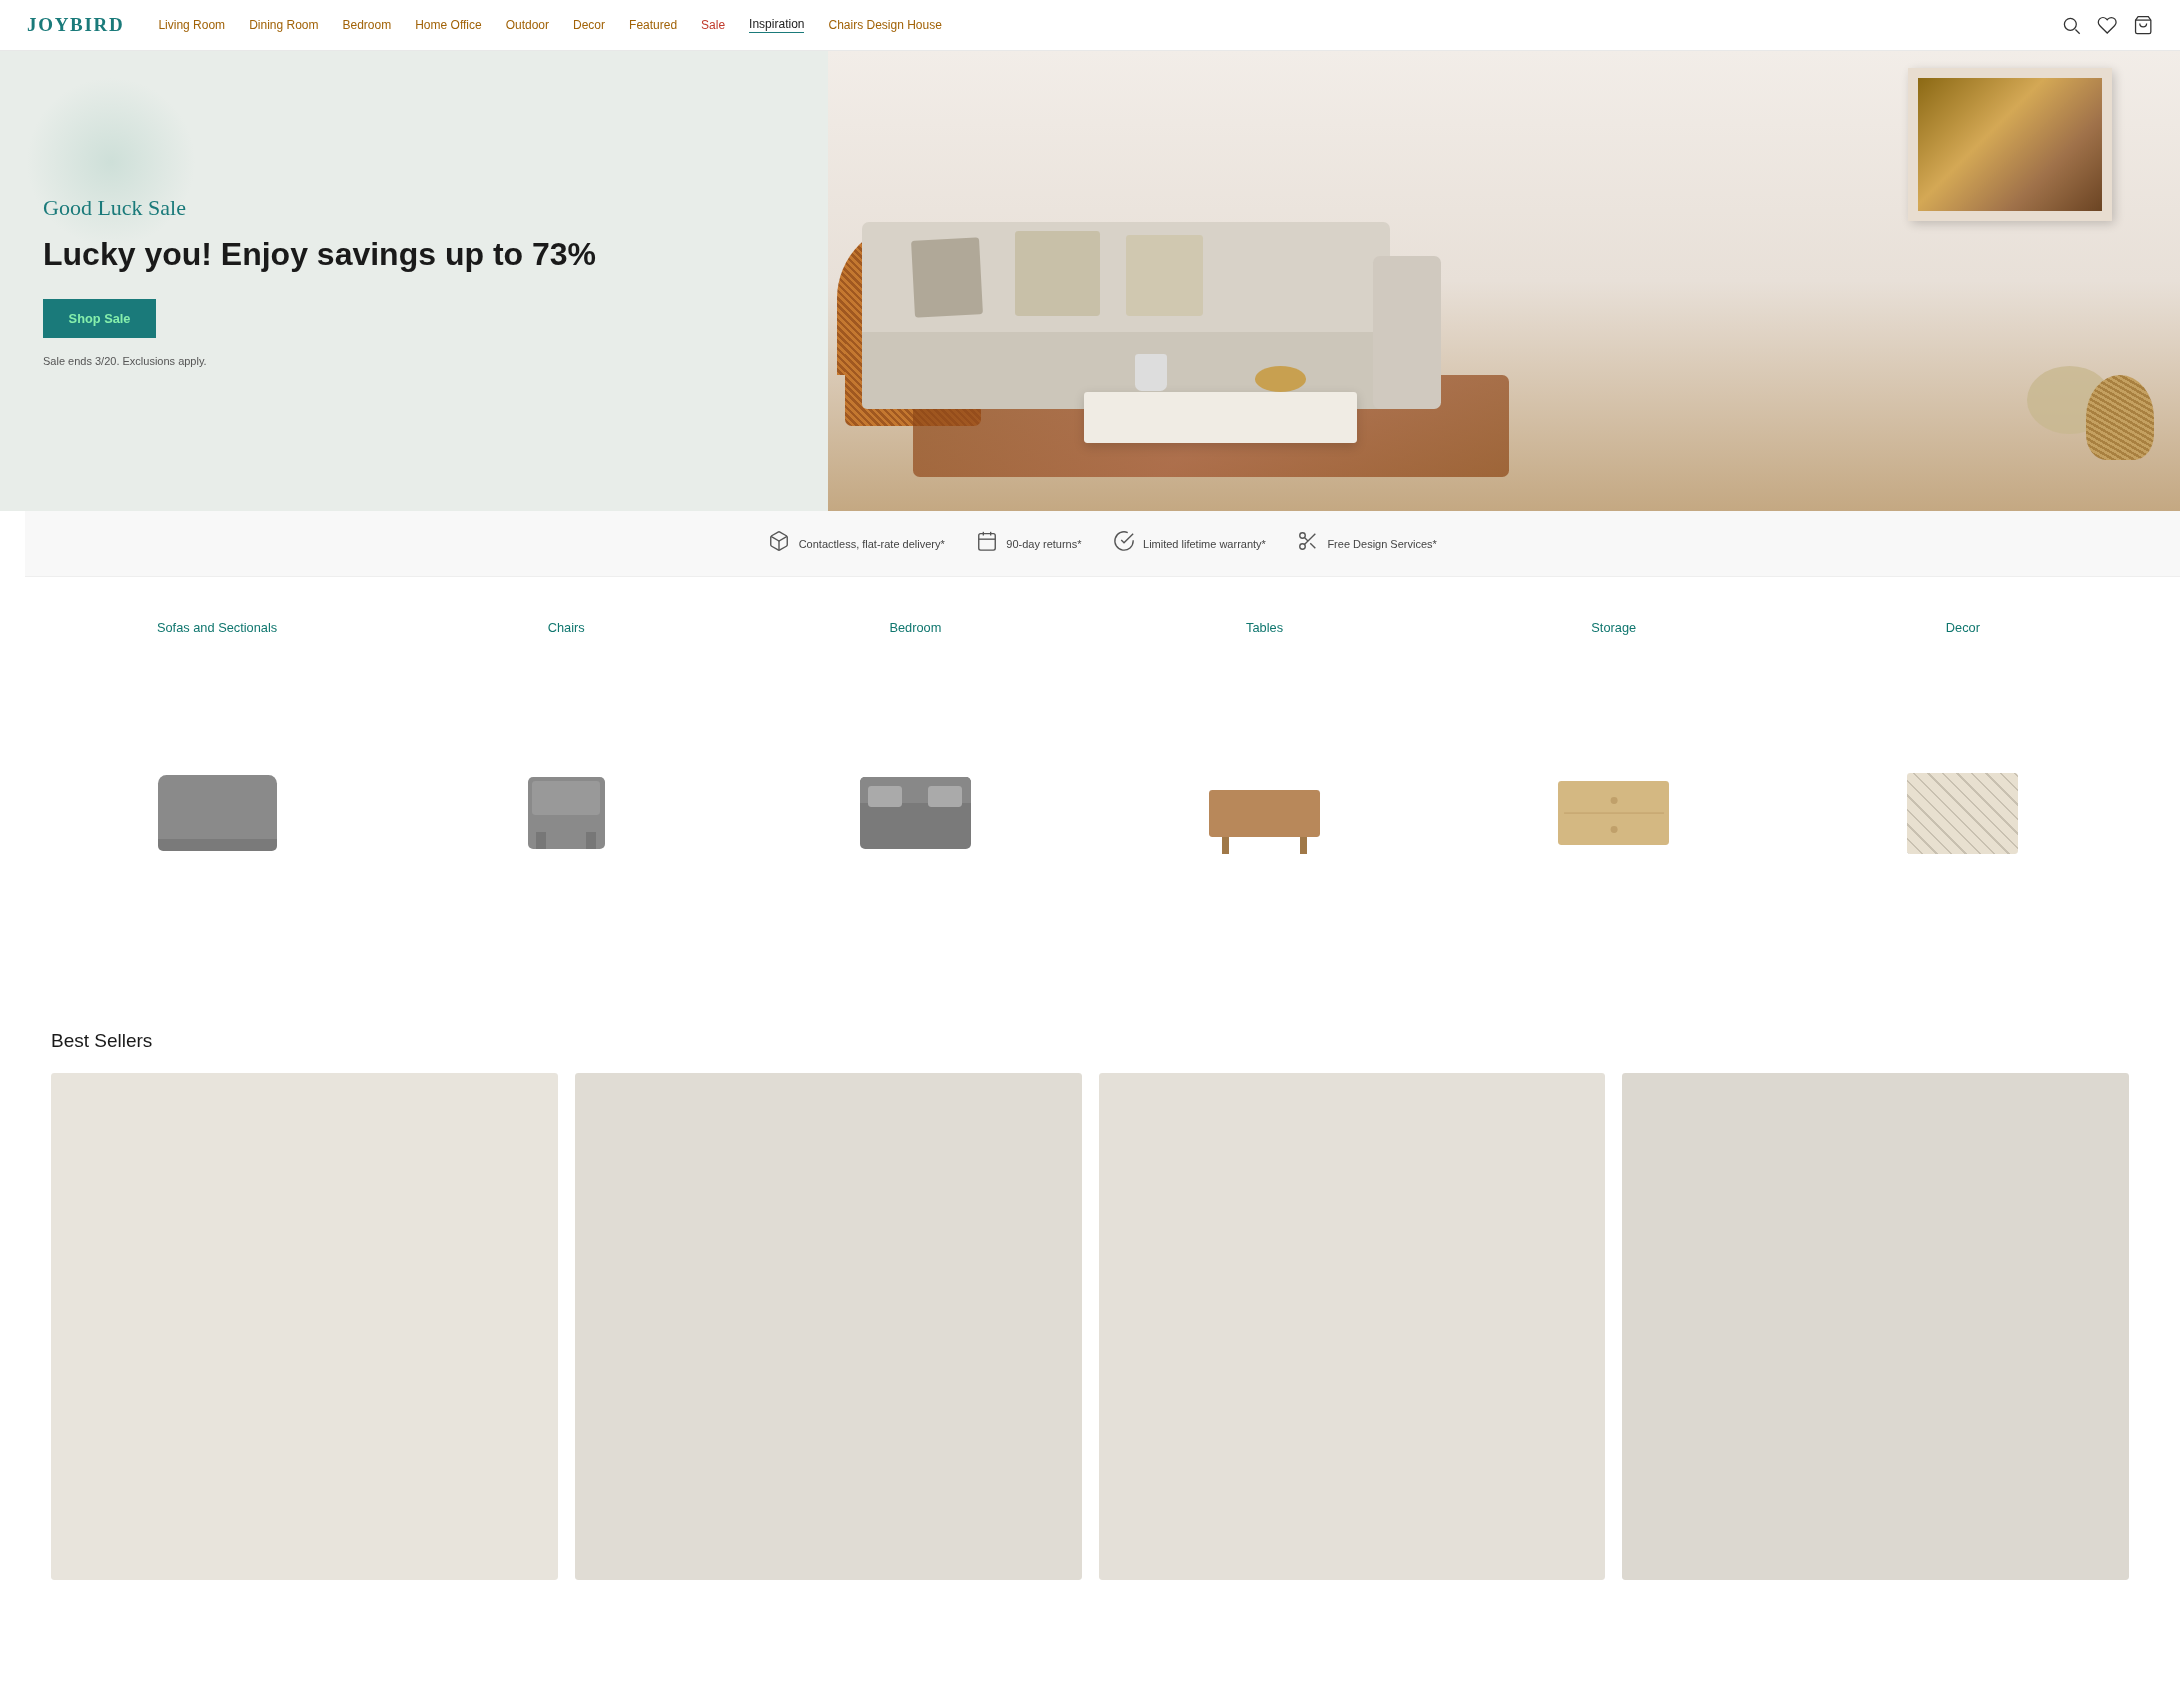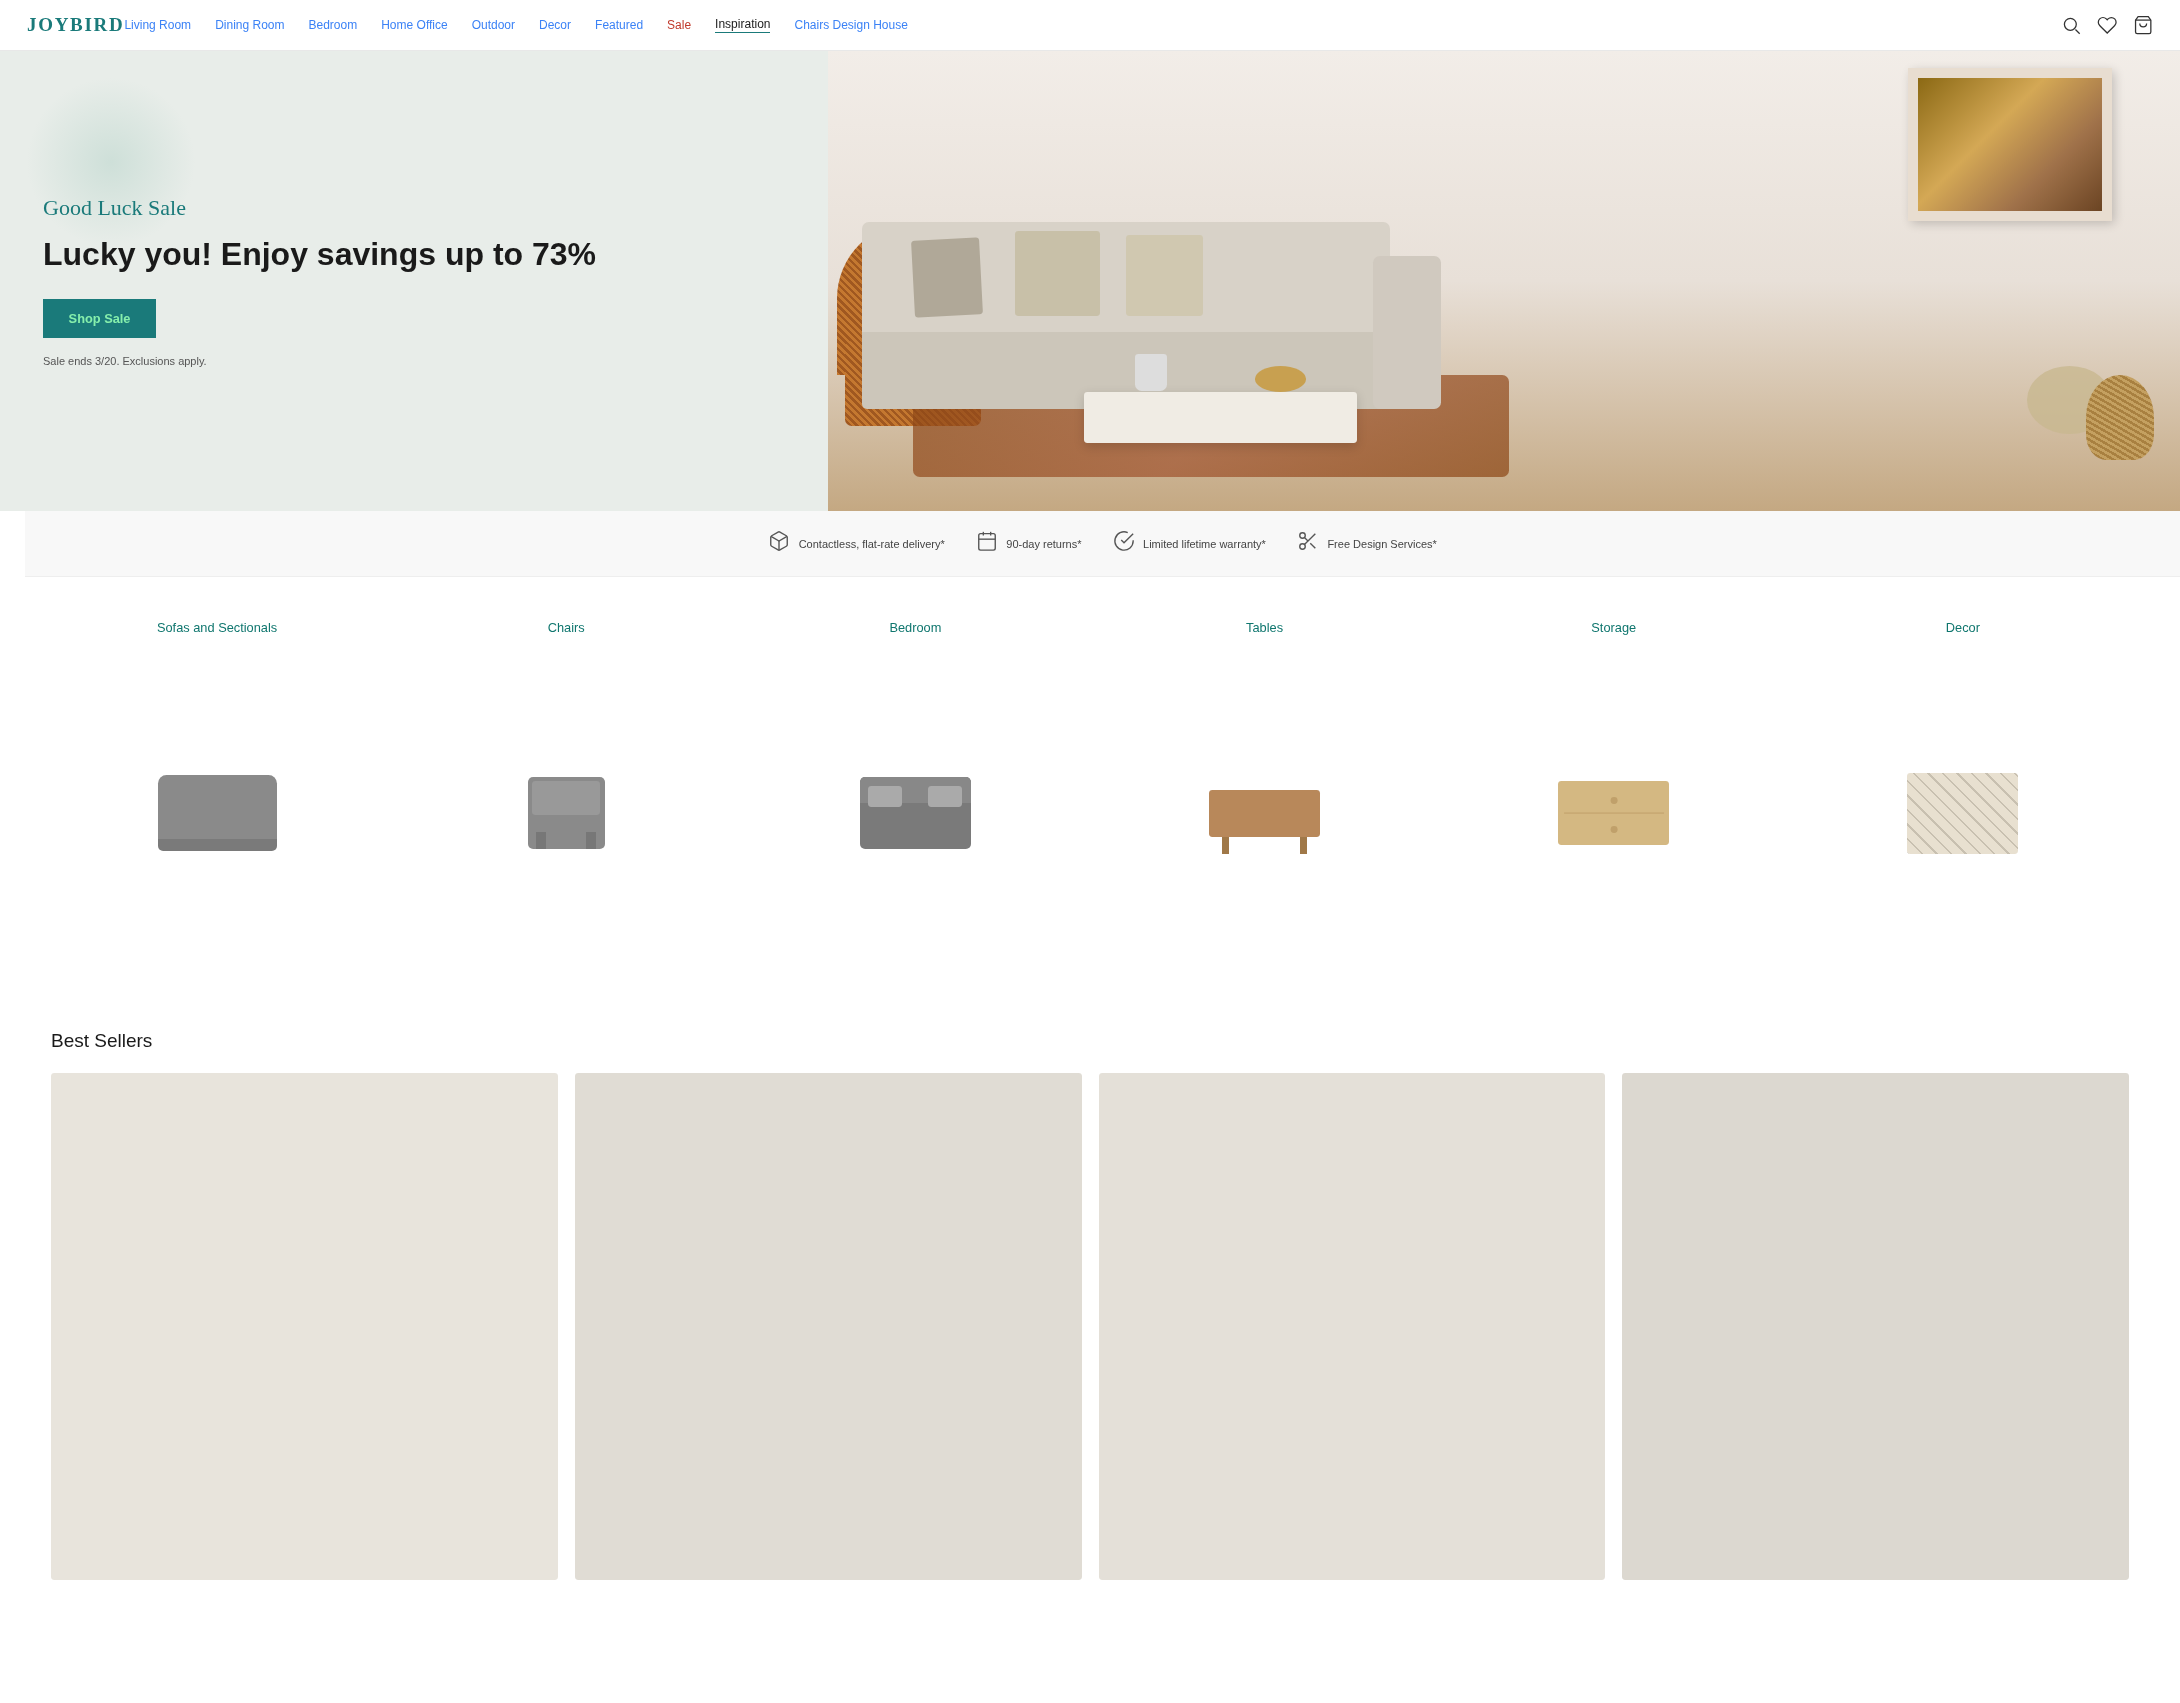--- a/index.html
+++ b/index.html
@@ -16,33 +16,34 @@
       position: sticky;
       top: 0;
       z-index: 100;
     }
     .logo {
       font-size: 19px;
       font-weight: 800;
       color: #1a7a7a;
       letter-spacing: 1.7px;
       text-transform: uppercase;
+      margin-right: 34px;
       white-space: nowrap;
       font-family: Georgia, serif;
       text-align: center;
     }
     nav {
       display: flex;
       align-items: center;
       gap: 24px;
       flex: 1;
     }
     nav a {
       text-decoration: none;
-      color: #3b82f6;
+      color: #a16207;
       font-size: 12px;
       white-space: nowrap;
       cursor: pointer;
     }
     nav a.sale { color: #c0392b; font-weight: 500; }
     nav a.inspiration {
       color: #222;
       border-bottom: 1.7px solid #1a7a7a;
       padding-bottom: 1.7px;
     }

